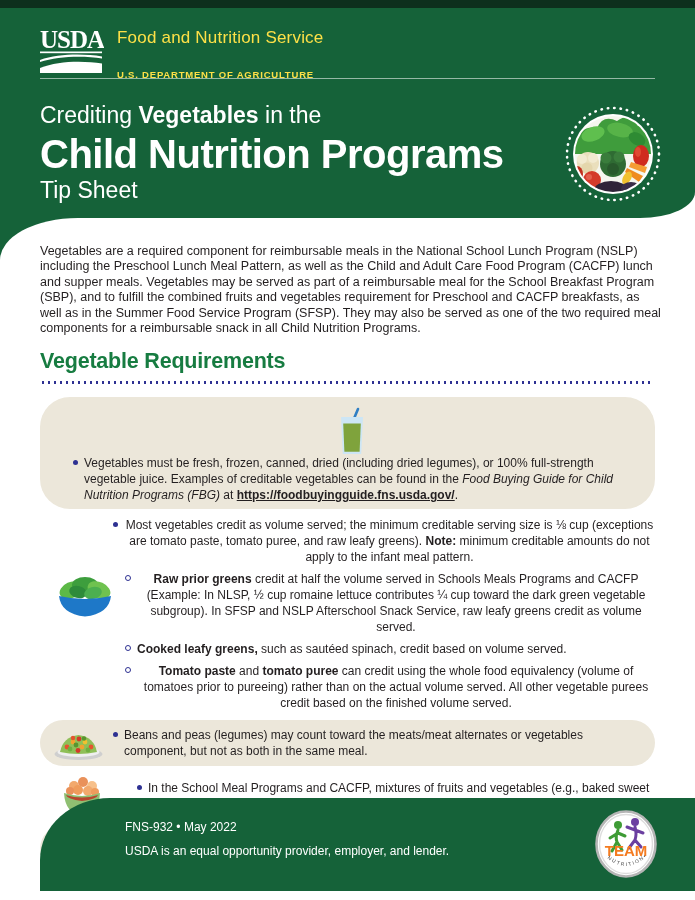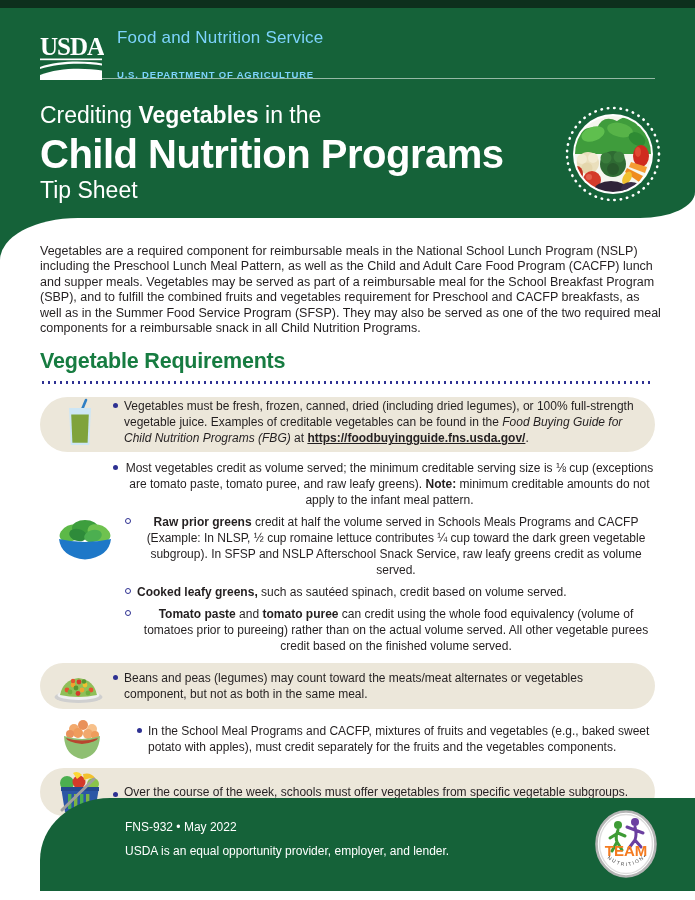--- a/index.html
+++ b/index.html
@@ -4,22 +4,22 @@
 <style>
   * { margin:0; padding:0; box-sizing:border-box; }
   html,body { background:#ffffff; }
   body { width:695px; height:900px; font-family:"Liberation Sans", sans-serif; position:relative; overflow:hidden; }
   .page { position:absolute; inset:0; width:695px; height:900px; background:#fff; }
 
   
   .topbar { position:absolute; top:0; left:0; width:695px; height:8px; background:#0d2f1d; }
   .header { position:absolute; top:8px; left:0; width:695px; height:210px; background:#156239;
             border-bottom-right-radius:55px 26px; }
-  .usda-row { position:absolute; left:40px; top:12px; display:flex; align-items:flex-end; gap:13px; }
-  .agency-block { padding-top:8px; color:#7dd3fc; }
+  .usda-row { position:absolute; left:40px; top:12px; display:flex; align-items:center; gap:13px; }
+  .agency-block { padding-top:8px; color:#fde047; }
   .agency-name { font-size:17px; font-weight:400; letter-spacing:.2px; }
   .dept-name { font-size:9.5px; font-weight:700; letter-spacing:.8px; margin-top:21px; }
   .header-rule { position:absolute; left:40px; right:40px; top:70px; height:1px; background:rgba(255,255,255,.55); }
   .title-block { position:absolute; left:40px; top:94px; color:#fff; }
   .title-line1 { font-size:23px; font-weight:400; }
   .title-line1 .seg-b { font-weight:700; }
   .title-main { font-size:40px; font-weight:700; letter-spacing:-.5px; margin-top:3px; }
   .title-sub { font-size:23px; font-weight:300; }
   .veg-photo { position:absolute; right:34px; top:98px; width:96px; height:96px; }
   .corner-wedge { position:absolute; top:218px; left:0; width:78px; height:42px; background:#156239; }
@@ -35,21 +35,21 @@
 
   .t { font-size:12px; line-height:16px; }
   .bullet { display:flex; }
   .marker { flex:none; width:5px; height:5px; border-radius:50%; background:#2e3192; margin:5px 6px 0 0; }
   .smarker { flex:none; width:6px; height:6px; border:1.6px solid #2e3192; border-radius:50%; margin:4px 6px 0 0; }
   .seg-b { font-weight:700; }
   .seg-i { font-style:italic; }
   .seg-link { font-weight:700; text-decoration:underline; color:inherit; cursor:pointer; }
 
   .box { background:#ece7da; border-radius:30px; display:flex; align-items:center; width:615px; }
-  .box-juice { margin-top:13px; padding:1px 12px 6px 20px; }
+  .box-juice { margin-top:13px; padding:10px 12px 6px 20px;flex-direction:column; }
   .box-juice .icon-col { flex:none; width:40px; display:flex; justify-content:center; }
   .box-juice .bullet { flex:1; margin-left:13px; }
 
   .volume-row { display:flex; margin-top:8px; width:615px;text-align:center; }
   .volume-icons { flex:none; width:73px; position:relative; }
   .salad-pos { position:absolute; left:14px; top:56px; }
   .volume-content { flex:1; }
   .subs { padding-left:12px; }
   .sub { display:flex; margin-top:6px; }
 

